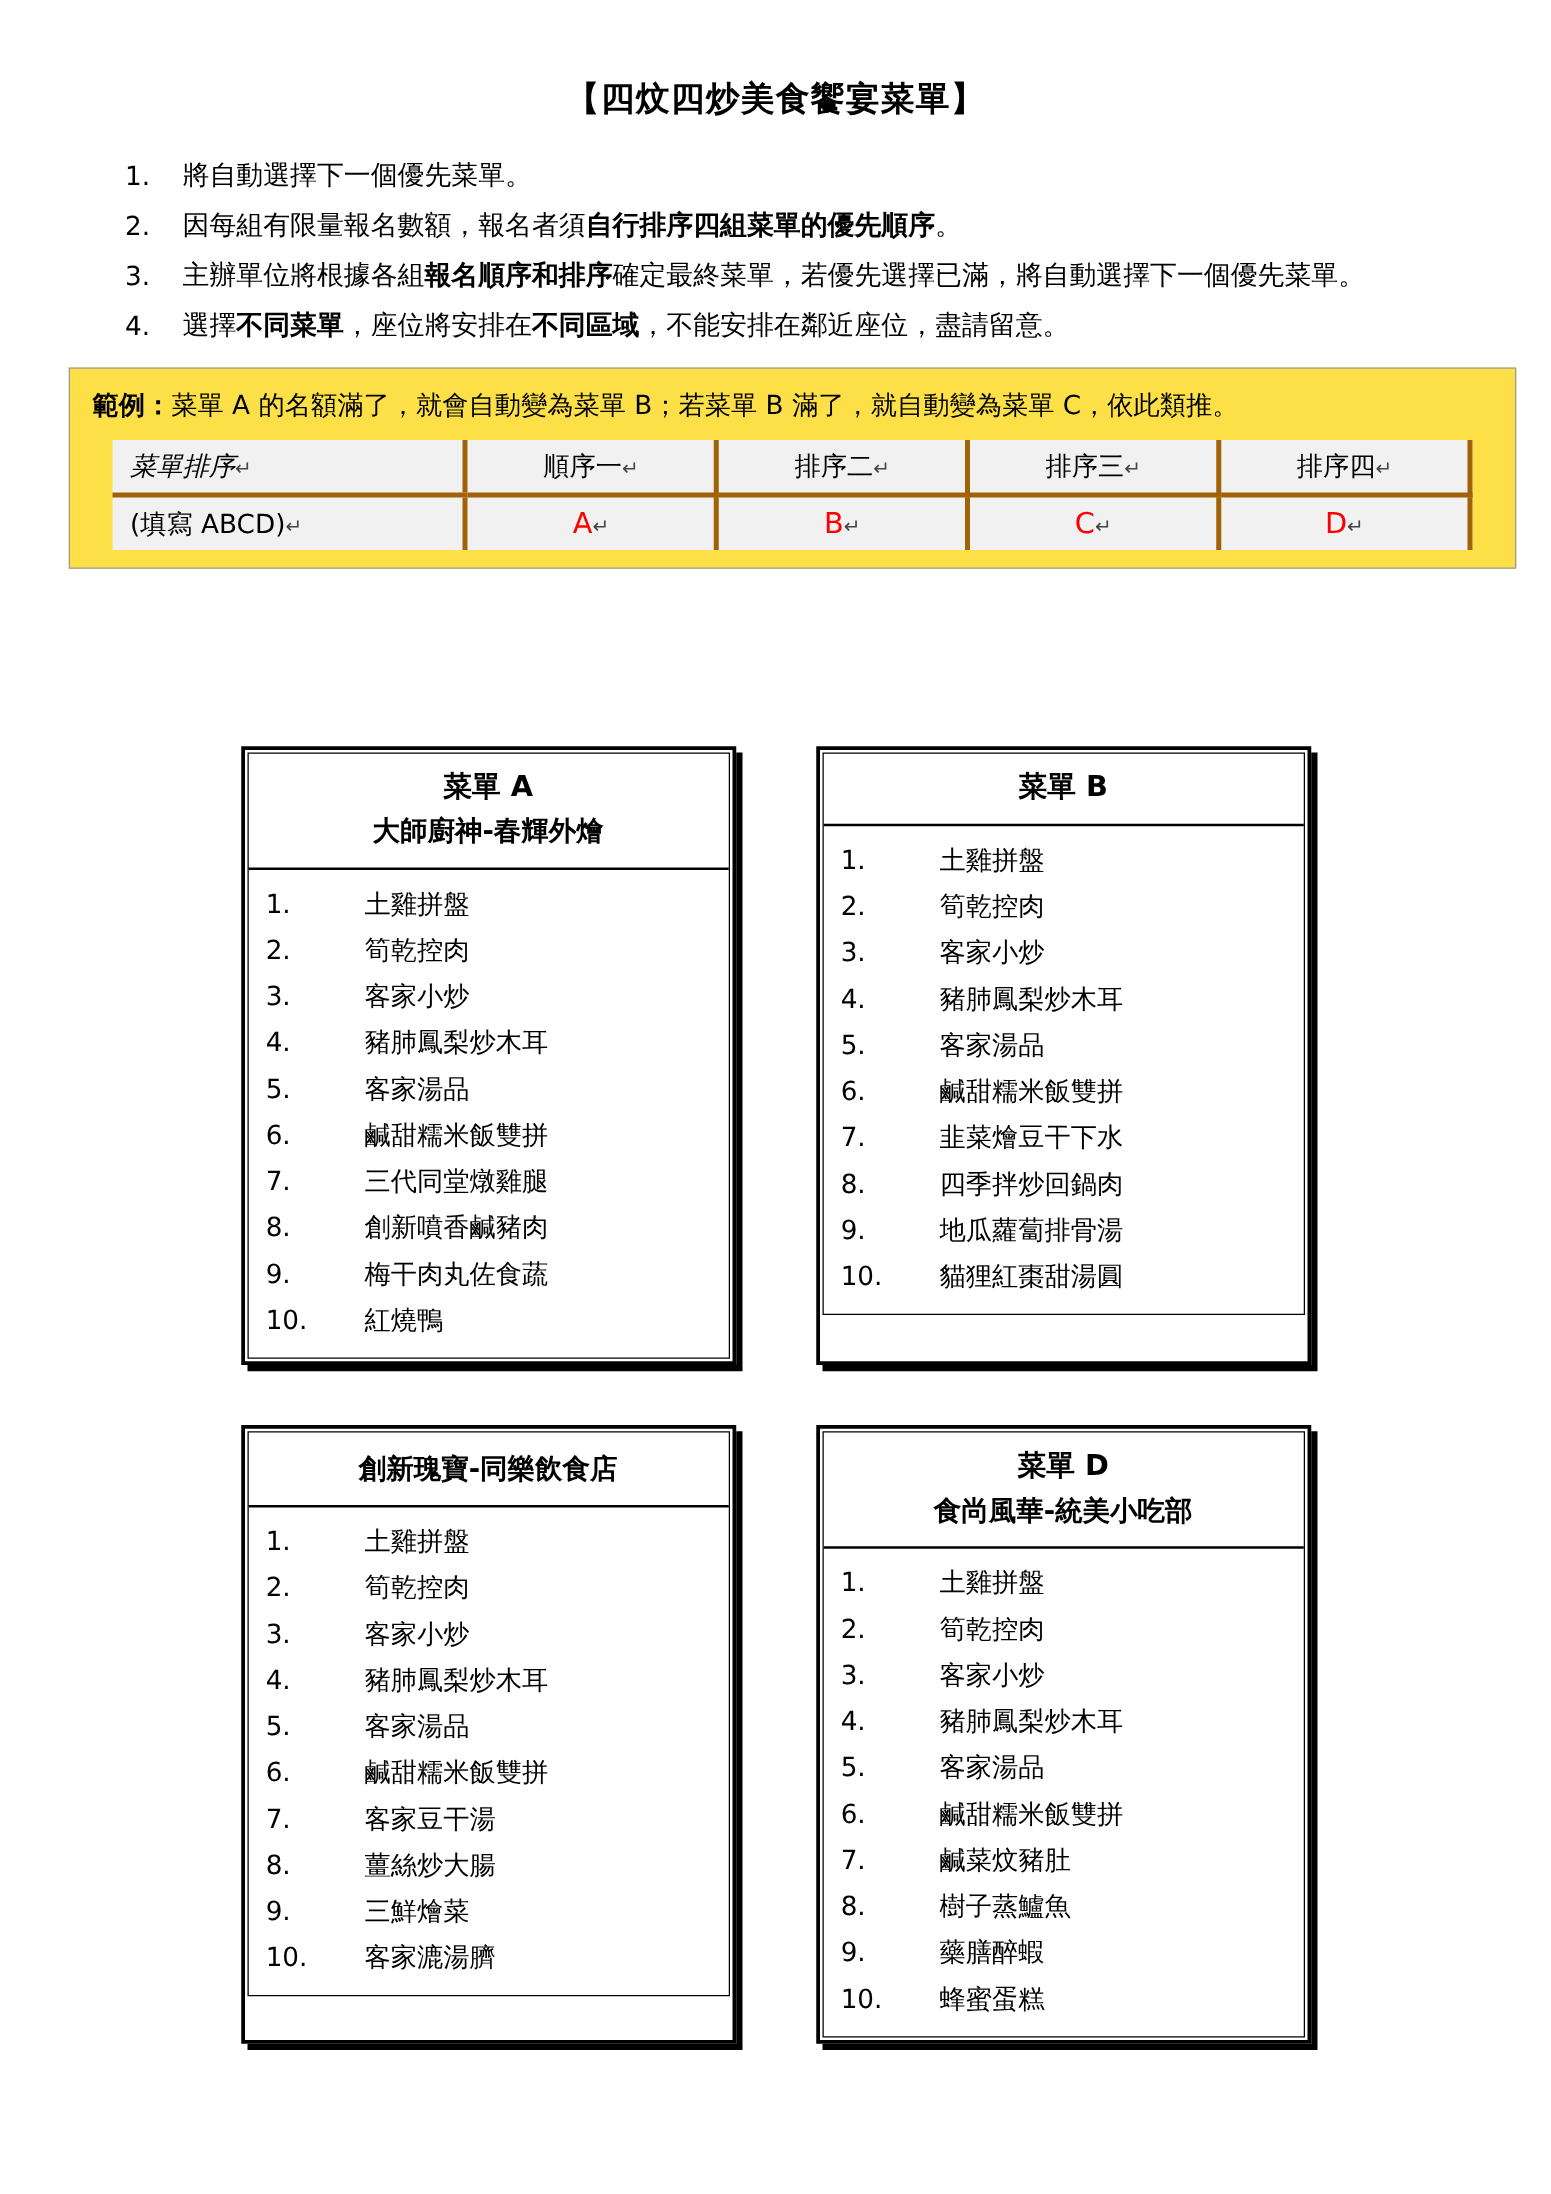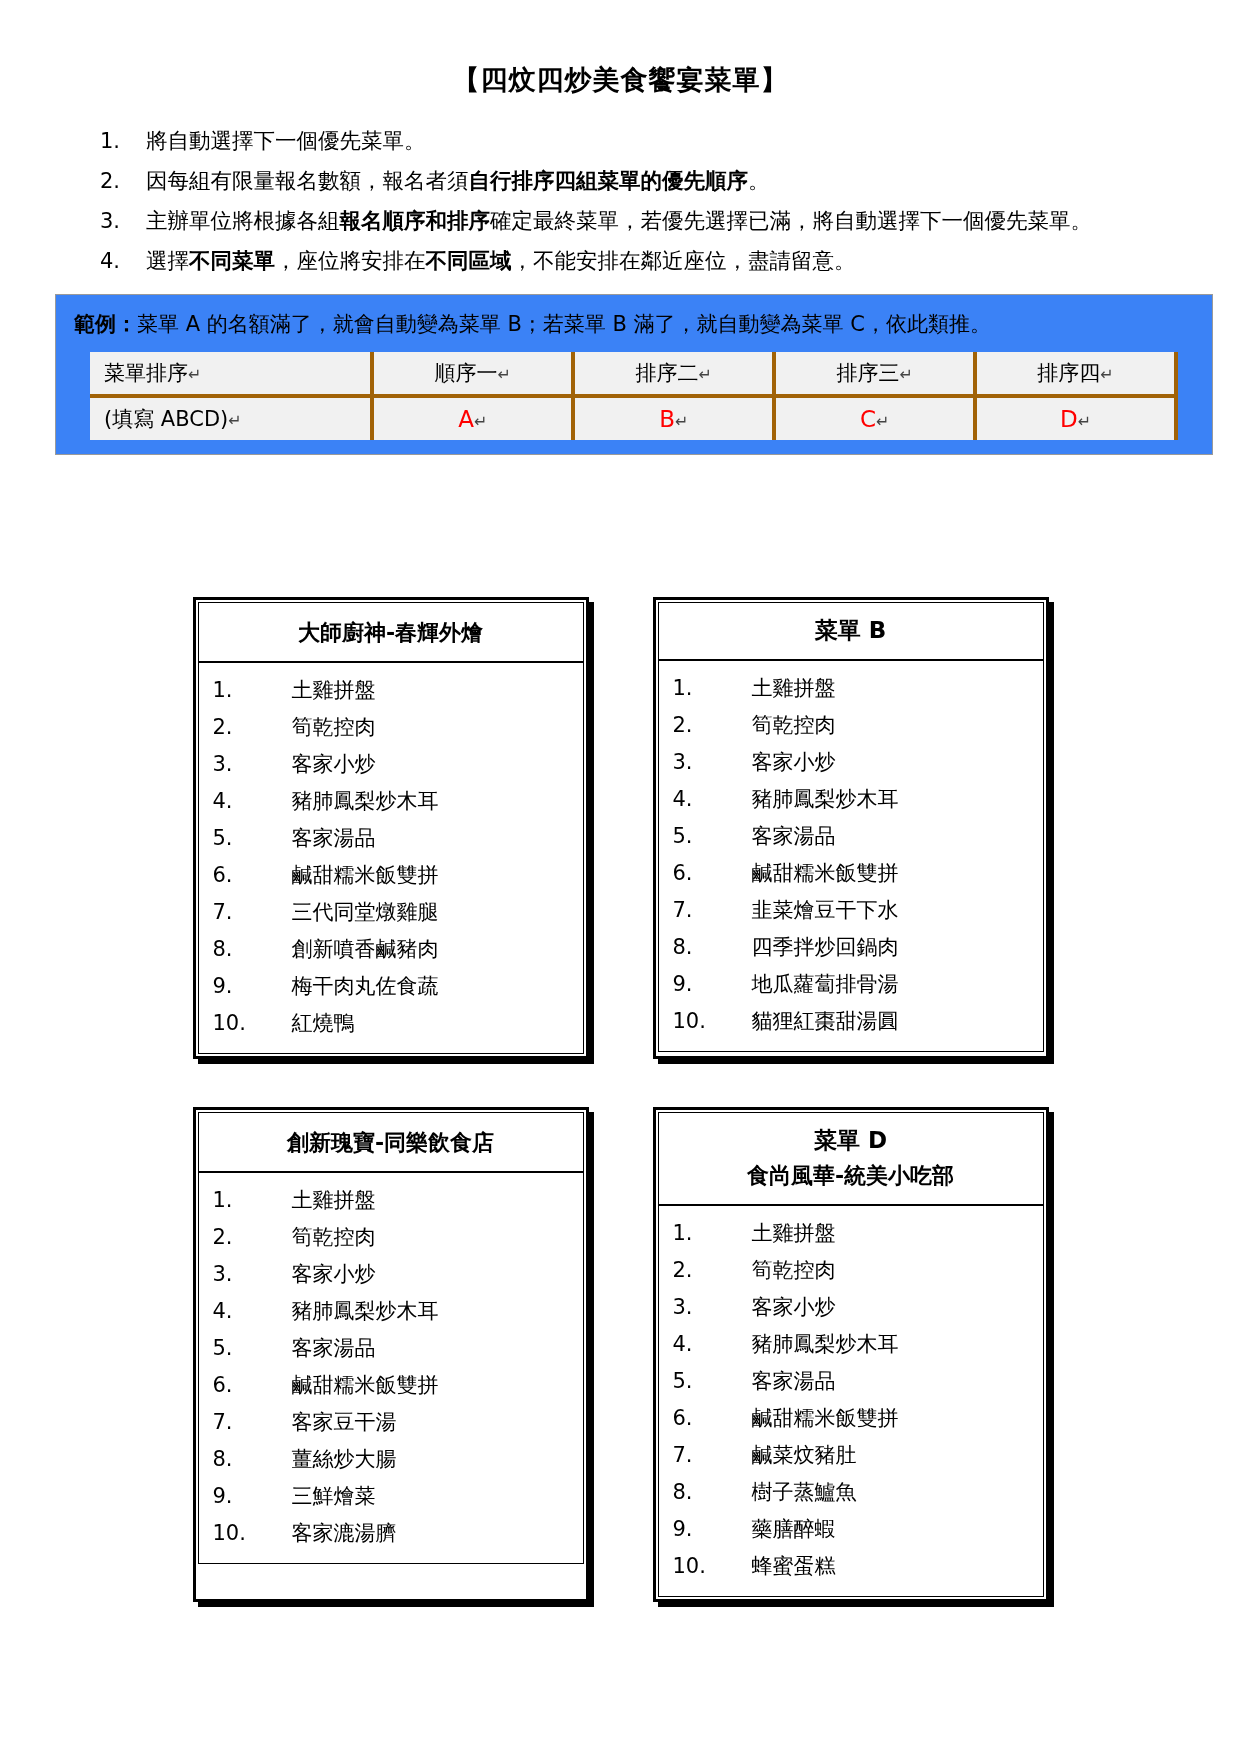--- a/index.html
+++ b/index.html
@@ -55,21 +55,21 @@
   }
   .inst-text {
     flex: 1 1 auto;
   }
   .inst-text b { font-weight: bold; }
 
   
   .example-box {
     margin: 14px 28px 0 55px;
     border: 1px solid #9a9a9a;
-    background: #3b82f6;
+    background: #fde047;
     padding: 12px 14px 14px 14px;
   }
   .example-line {
     font-size: 21px;
     line-height: 1.5;
     margin: 2px 0 12px 4px;
     white-space: nowrap;
   }
   .example-line .label { font-weight: bold; }
 
@@ -92,21 +92,21 @@
     text-align: left;
     border-left: none;
     border-right: 1px solid #555555;
     width: 26%;
     padding-left: 14px;
   }
   table.order-table td.val-cell {
     text-align: center;
   }
   table.order-table tr.head-row td { font-weight: normal; }
-  table.order-table tr.head-row td.label-cell { border-top: none; }
+  table.order-table tr.head-row td.label-cell { border-top: none; font-style: italic; }
   table.order-table tr.head-row td.val-cell { border-top: none; }
   table.order-table tr.value-row td.label-cell { border-bottom: none; }
   table.order-table tr.value-row td.val-cell { border-bottom: none; }
   .pilcrow {
     font-size: 16px;
     color: #444;
     vertical-align: baseline;
   }
   .red-letter {
     color: #ff0000;
@@ -242,20 +242,21 @@
         </tr>
       </tbody>
     </table>
   </div>
 
   <div class="menu-grid" id="menu-grid" style="top:535px;">
       <div class="menu-row" style="margin-top: 0px;">
         <div class="menu-card">
           <div class="menu-card-inner">
             <div class="menu-head">
+              <div class="menu-title">菜單 A</div>
               <div class="menu-sub">大師廚神-春輝外燴</div>
             </div>
             <ol class="dish-list">
               <li>
                 <span class="dish-num">1.</span>
                 <span class="dish-name">土雞拼盤</span>
               </li>
               <li>
                 <span class="dish-num">2.</span>
                 <span class="dish-name">筍乾控肉</span>

